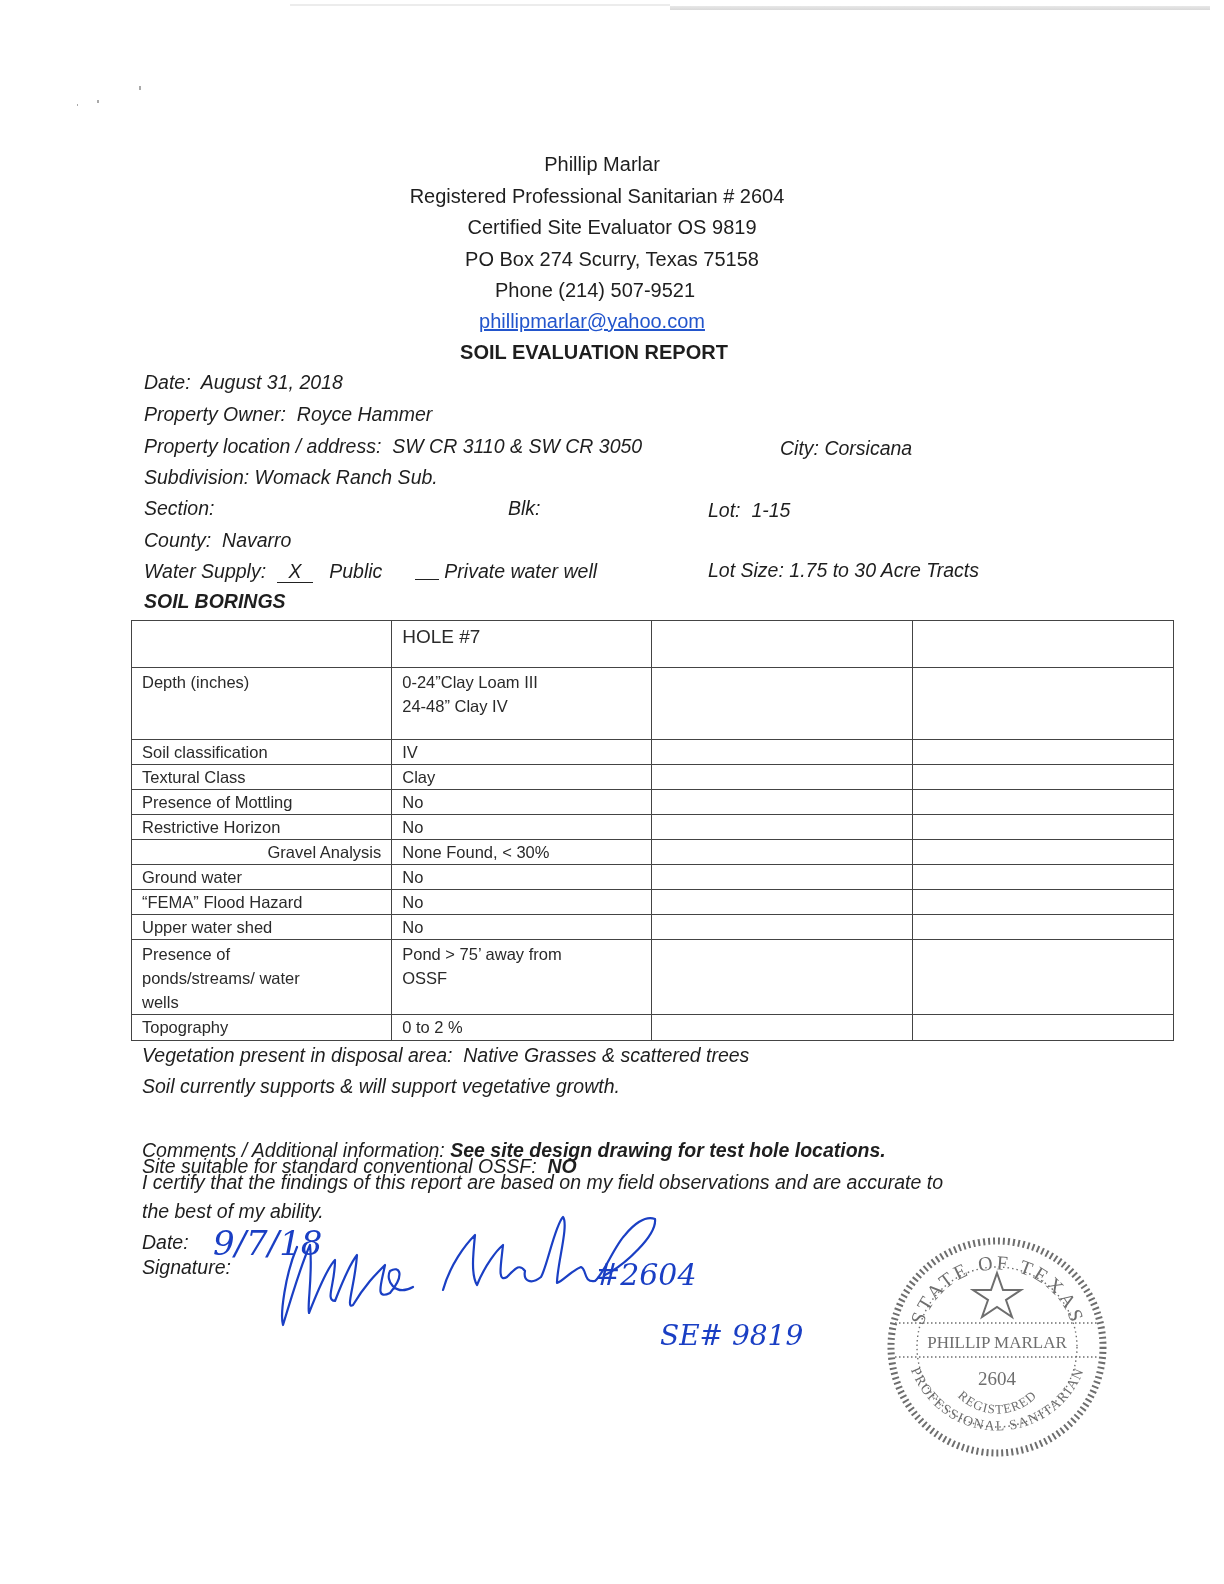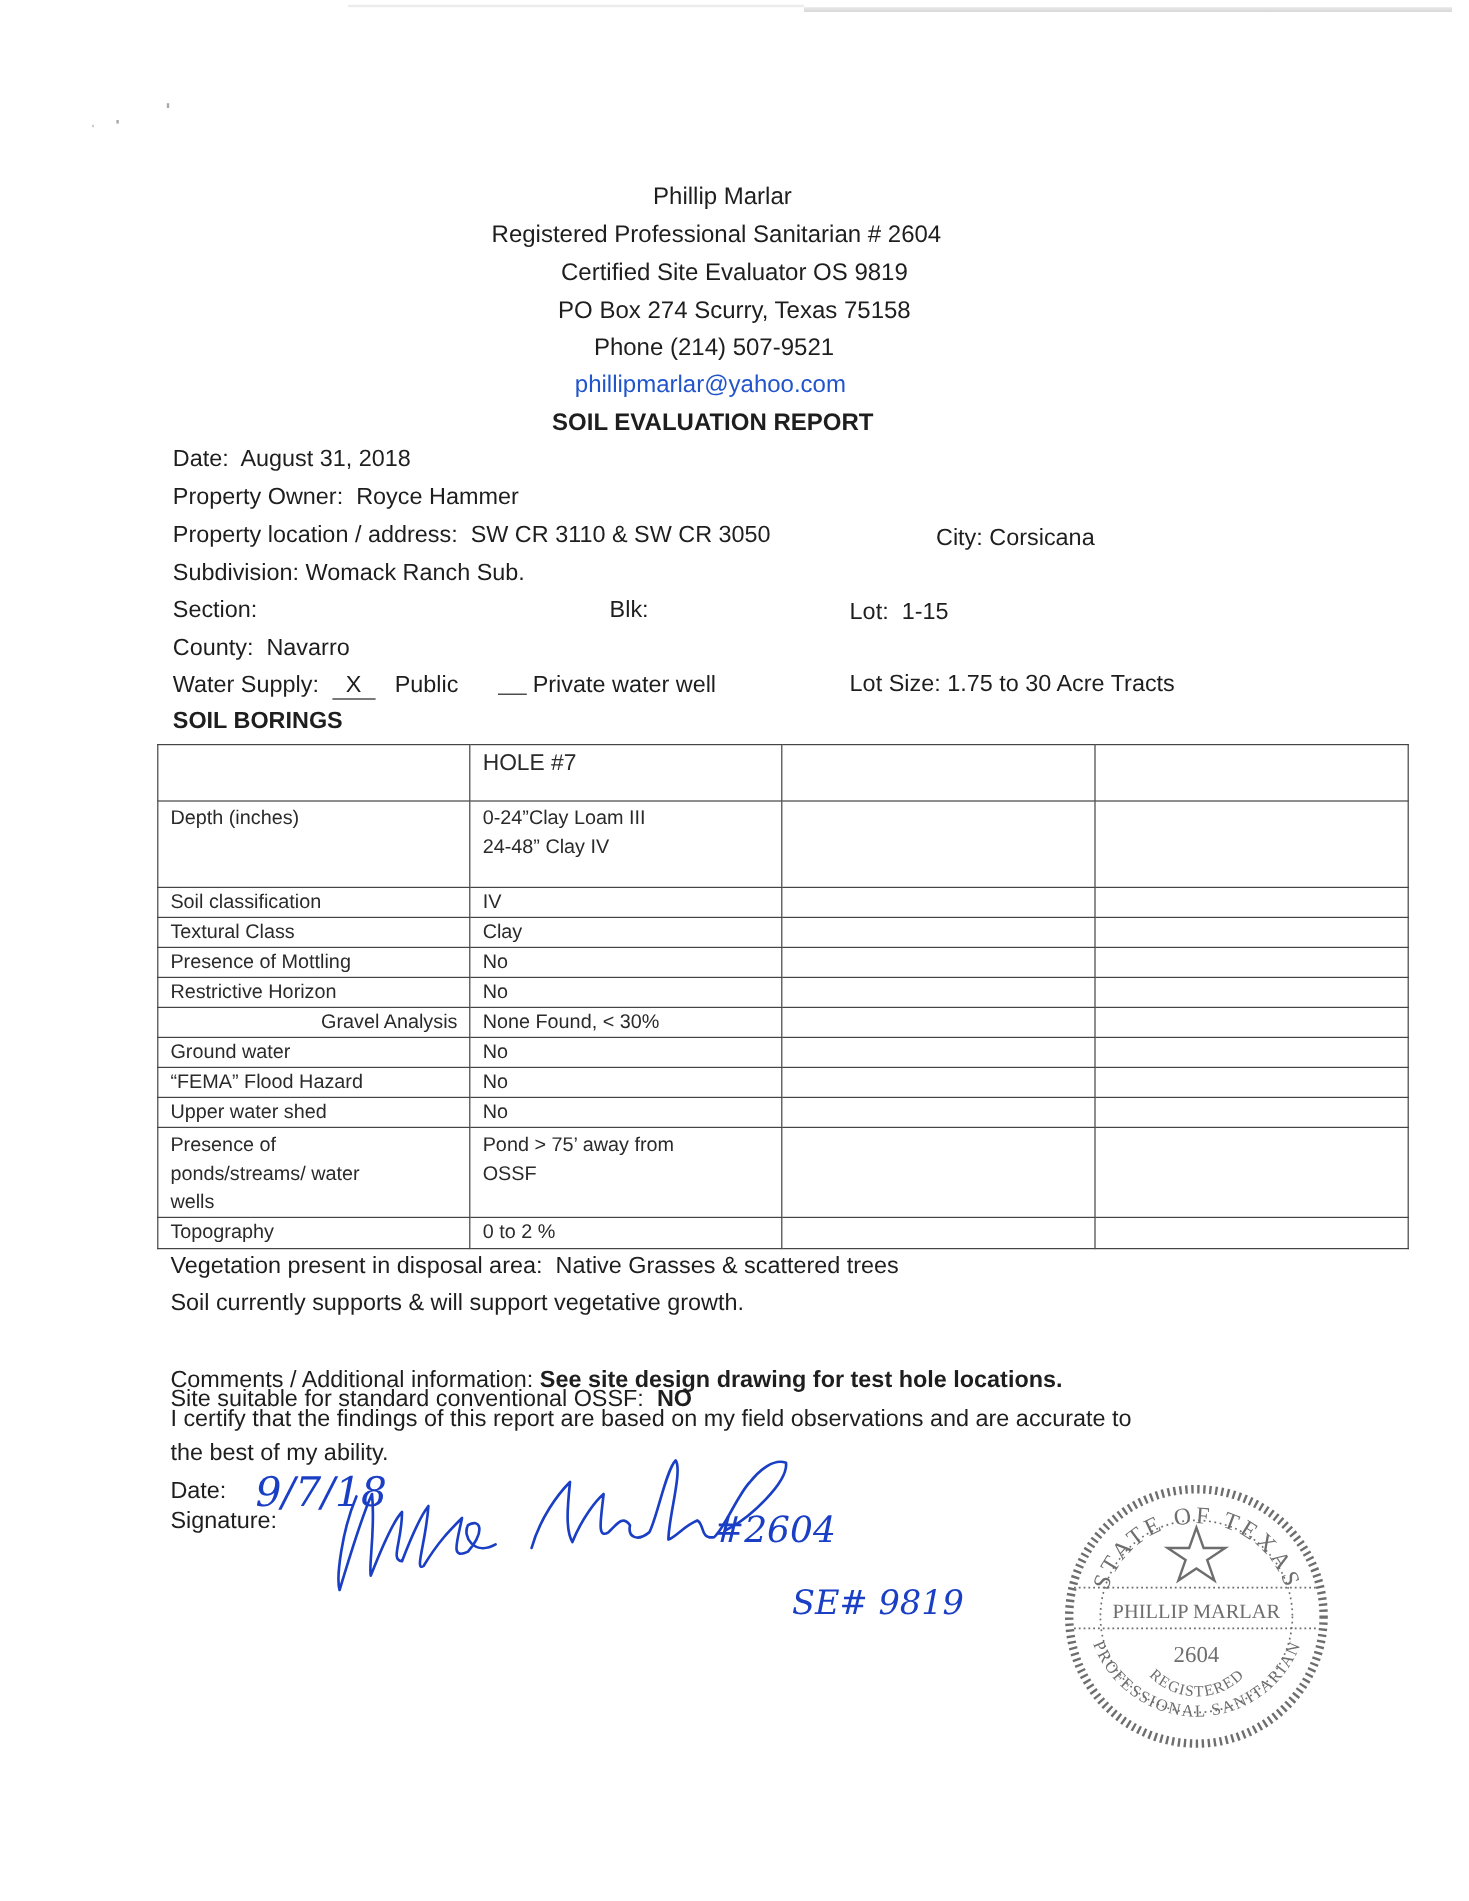--- a/index.html
+++ b/index.html
@@ -5,24 +5,24 @@
   html, body { margin: 0; padding: 0; background: #ffffff; }
   body { width: 1224px; height: 1584px; position: relative; overflow: hidden;
          font-family: "Liberation Sans", "DejaVu Sans", sans-serif; color: #1e1e1e; }
   .scan-edge { position: absolute; left: 670px; top: 6px; width: 540px; height: 4px;
                background: linear-gradient(to bottom, #e2e2e2, #cfcfcf); opacity: .8; }
   .scan-edge2 { position: absolute; left: 290px; top: 4px; width: 380px; height: 2px; background: #ececec; }
   .speck { position: absolute; width: 2px; height: 4px; background: #aaa; }
 
   .hdr { position: absolute; left: 0; width: 1224px; text-align: center; font-size: 20px; line-height: 20px; }
   .hdr span { display: inline-block; }
-  .email { color: #2255cc; }
+  .email { color: #2255cc; text-decoration: underline; }
   .title { font-weight: bold; }
 
-  .line { position: absolute; font-size: 19.5px; line-height: 22px; white-space: nowrap; }
+  .line { position: absolute; font-size: 19.5px; line-height: 22px; white-space: nowrap; font-style: italic; }
   .bold { font-weight: bold; }
   .uline { display: inline-block; border-bottom: 1.5px solid #222; text-align: center; }
 
   table.borings { position: absolute; left: 131px; top: 620px; width: 1043px;
                   border-collapse: collapse; font-size: 16.5px; }
   table.borings td { border: 1.6px solid #444; padding: 2px 10px 0 10px; vertical-align: top;
                      line-height: 24px; color: #2a2a2a; }
   table.borings col.c0 { width: 232px; }
   table.borings col.c1 { width: 232px; }
   table.borings col.c2 { width: 232px; }

